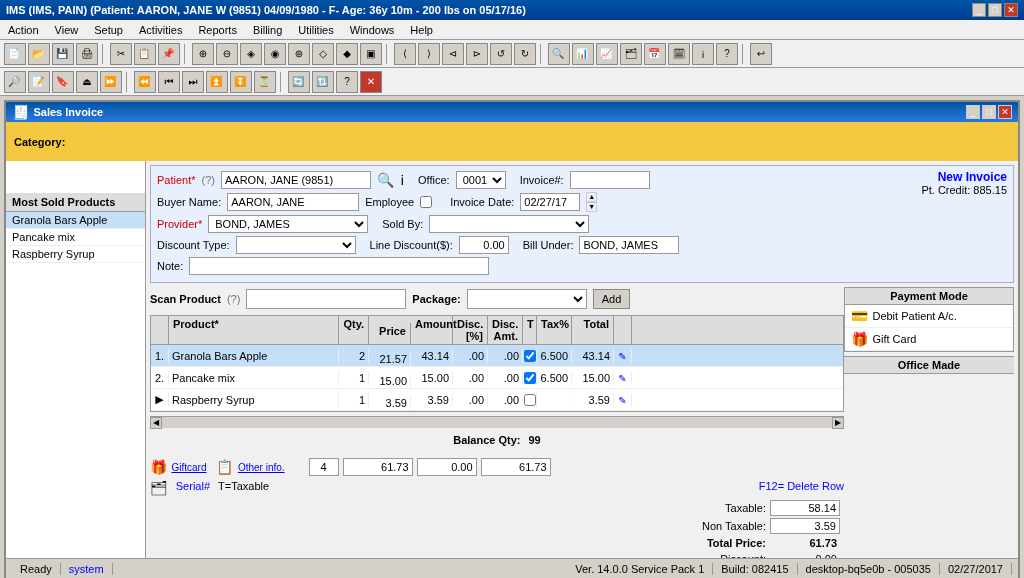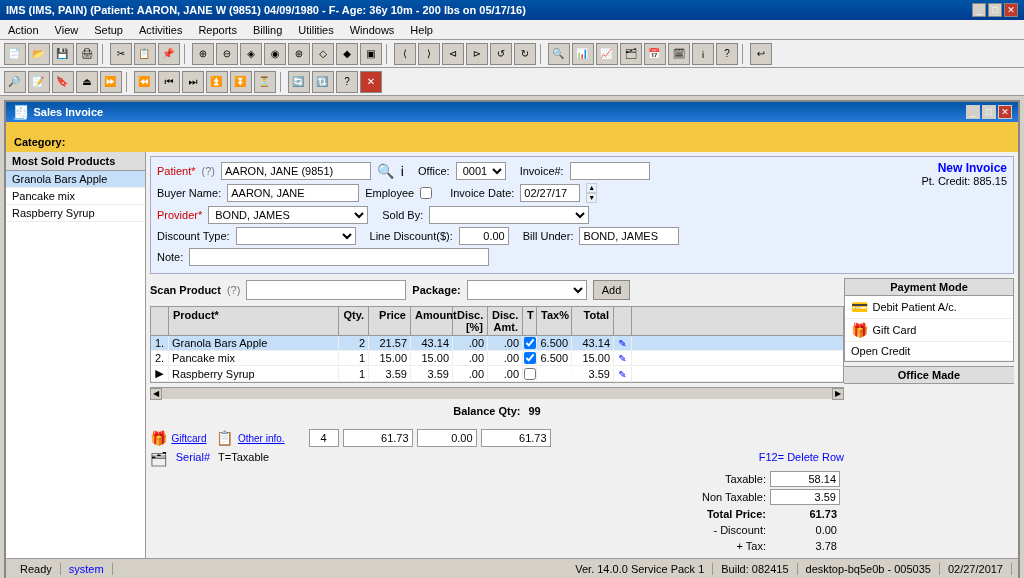--- a/index.html
+++ b/index.html
@@ -26,30 +26,30 @@
     .main-window { background: #f0f0f0; border: 2px solid #888; margin: 4px; height: 480px; position: relative; }
     .window-title-bar { background: linear-gradient(to bottom, #0054a6, #2a7ada); color: white; padding: 2px 6px; display: flex; align-items: center; justify-content: space-between; height: 20px; }
     .window-title-text { font-size: 11px; font-weight: bold; }
     .window-btns { display: flex; gap: 2px; }
     .win-btn { width: 14px; height: 14px; border: 1px solid #ccc; font-size: 9px; display: flex; align-items: center; justify-content: center; cursor: pointer; }
     .win-btn.close { background: #c0392b; color: white; }
     .win-btn.min { background: #d4d0c8; }
     .win-btn.max { background: #d4d0c8; }
 
     
-    .category-bar { background: #f5c842; padding: 4px 8px; display: flex; align-items: flex-end; gap: 8px; height: 30px; }
+    .category-bar { background: #f5c842; padding: 4px 8px; display: flex; align-items: center; gap: 8px; height: 39px; }
     .category-label { font-weight: bold; }
     .category-select { border: 1px solid #999; background: white; padding: 1px 4px; height: 20px; min-width: 140px; }
 
     
     .content-area { display: flex; height: calc(100% - 48px); }
 
     
     .left-panel { width: 140px; background: white; border-right: 1px solid #999; }
-    .left-panel-header { background: #ddd; padding: 3px 6px; font-weight: bold; border-bottom: 1px solid #999; }
+    .left-panel-header { background: #ddd; padding: 3px 6px; font-weight: bold; border-bottom: 1px solid #999; margin-top: 32px; }
     .left-panel-item { padding: 2px 6px; cursor: pointer; border-bottom: 1px solid #eee; }
     .left-panel-item.selected { background: #c5dff8; }
 
     
     .right-panel { flex: 1; background: #f0f0f0; padding: 4px; overflow: hidden; }
 
     
     .patient-section { background: #e8f0fe; border: 1px solid #aac; padding: 4px 6px; margin-bottom: 4px; }
     .field-row { display: flex; align-items: center; gap: 6px; margin-bottom: 3px; }
     .field-label { color: #000; white-space: nowrap; }
@@ -68,21 +68,21 @@
     .grid-header { background: #ddd; display: flex; border-bottom: 1px solid #999; }
     .grid-col { padding: 2px 4px; border-right: 1px solid #999; font-weight: bold; }
     .grid-row { display: flex; border-bottom: 1px solid #eee; align-items: center; }
     .grid-row.selected { background: #c5dff8; }
     .grid-cell { padding: 1px 3px; border-right: 1px solid #eee; overflow: hidden; white-space: nowrap; }
 
     
     .col-num { width: 18px; text-align: center; }
     .col-product { width: 170px; }
     .col-qty { width: 30px; text-align: right; }
-    .col-price { width: 42px; text-align: right; }
+    .col-price { width: 42px; text-align: right; margin-top: 7px; }
     .col-amount { width: 42px; text-align: right; }
     .col-disc-pct { width: 35px; text-align: right; }
     .col-disc-amt { width: 35px; text-align: right; }
     .col-t { width: 14px; text-align: center; }
     .col-tax { width: 35px; text-align: right; }
     .col-total { width: 42px; text-align: right; }
     .col-edit { width: 18px; text-align: center; }
 
     
     .scan-row { display: flex; align-items: center; gap: 6px; margin-bottom: 4px; padding: 2px 0; }
@@ -456,23 +456,20 @@
           <div class="payment-section">
             <div class="payment-header">Payment Mode</div>
             <div class="payment-item">
               <span style="font-size:14px;">💳</span>
               <span>Debit Patient A/c.</span>
             </div>
             <div class="payment-item">
               <span style="font-size:14px;">🎁</span>
               <span>Gift Card</span>
             </div>
-            <div class="payment-item">
-              <span>Open Credit</span>
-            </div>
           </div>
 
           <div style="margin-top:4px;">
             <div class="payment-made-header">Office Made</div>
           </div>
         </div>
       </div>
 
     </div>
   </div>

